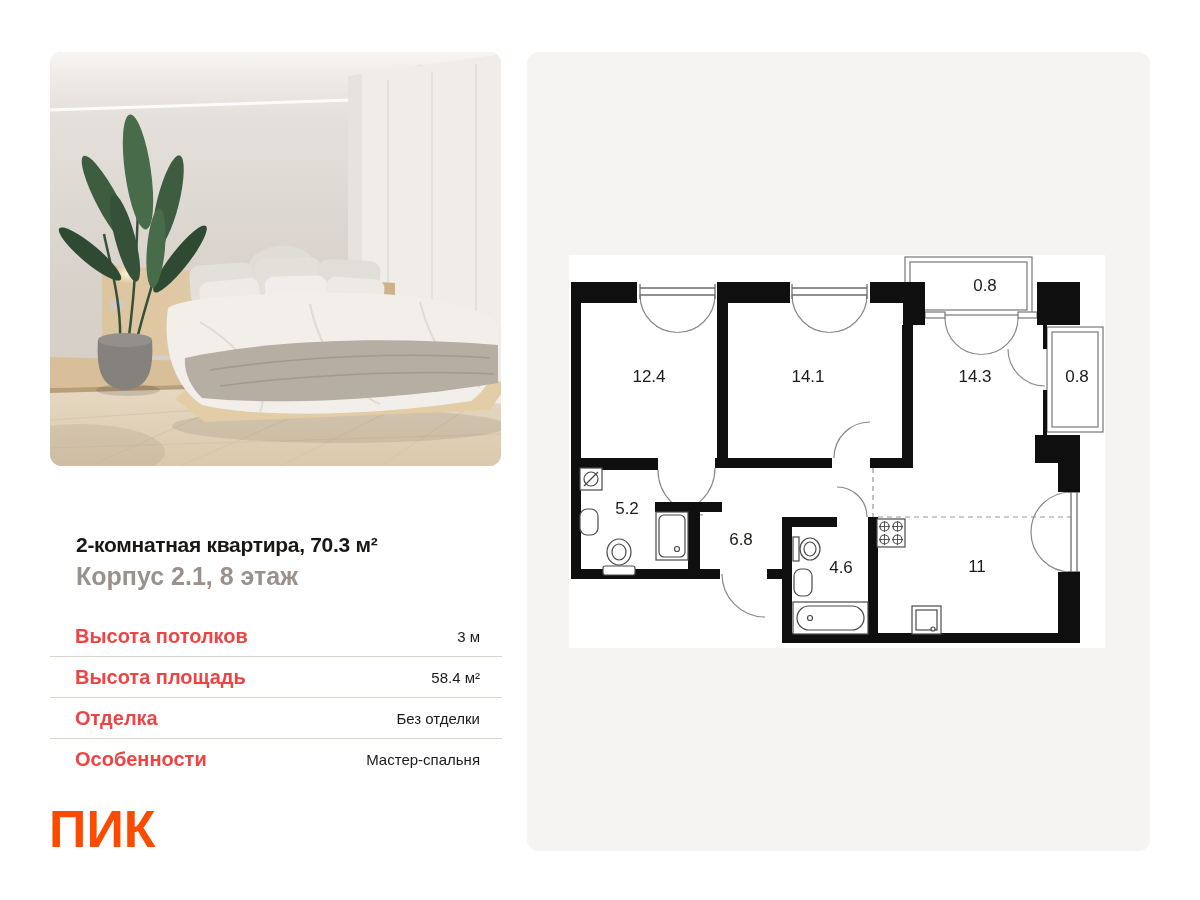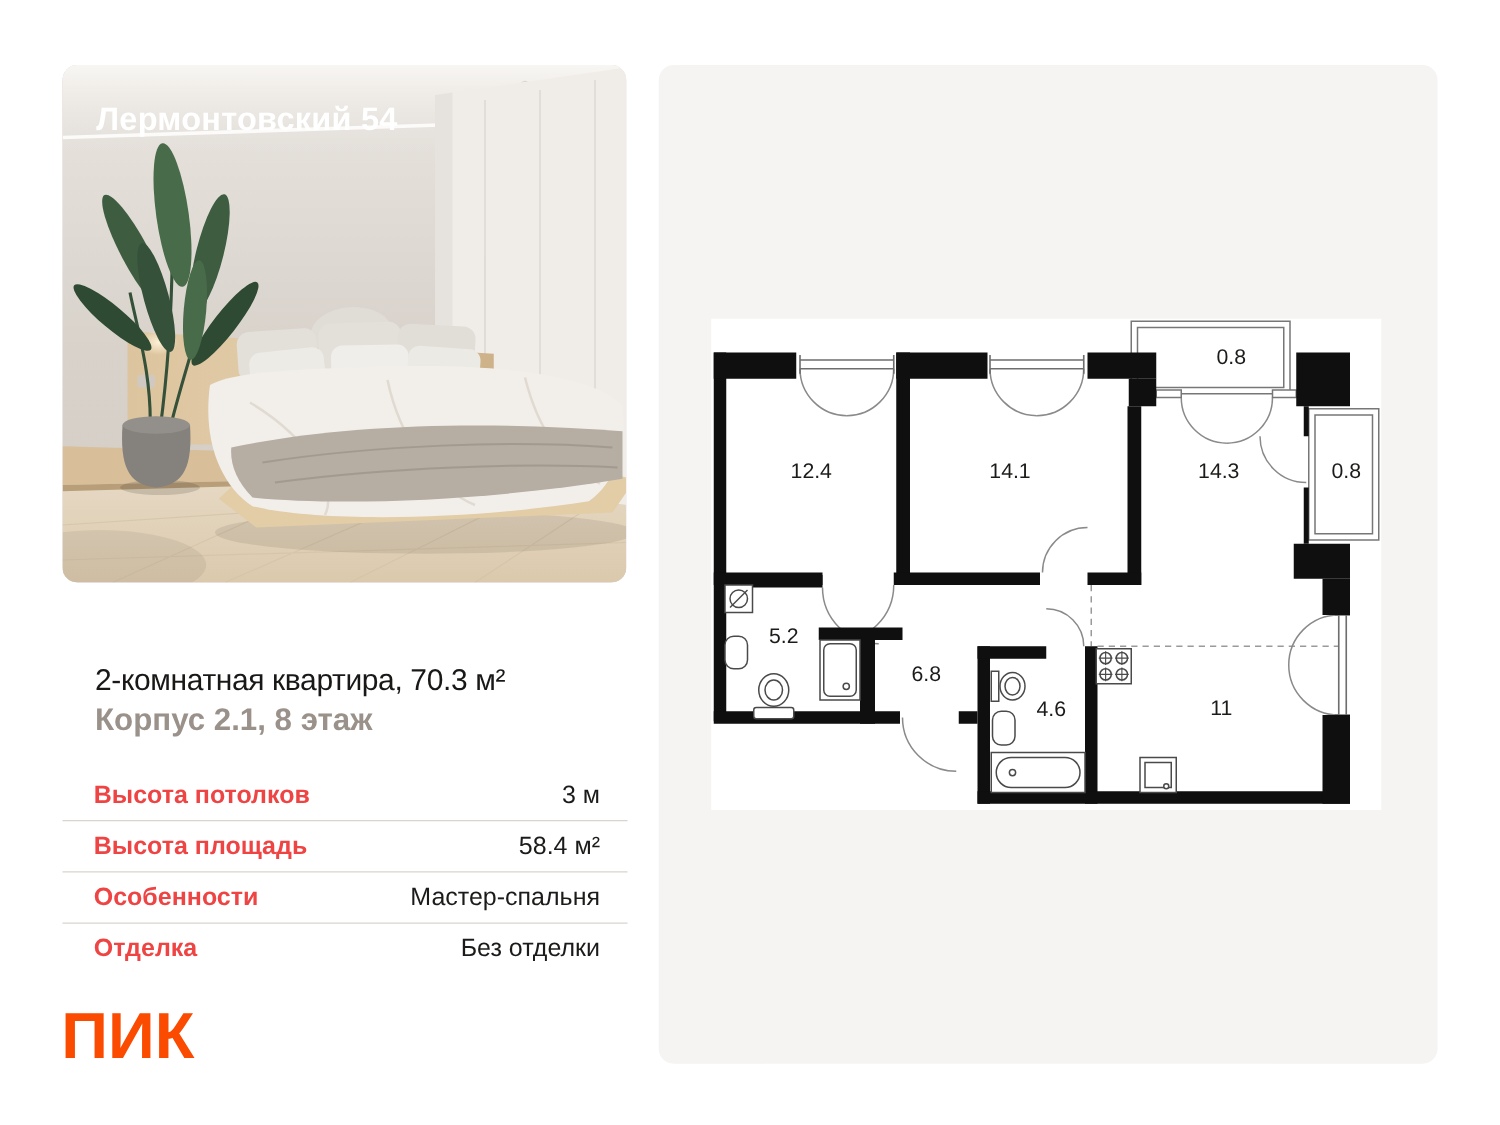--- a/index.html
+++ b/index.html
@@ -5,29 +5,29 @@
   html,body{margin:0;padding:0;background:#ffffff;}
   body{width:1200px;height:900px;position:relative;font-family:"Liberation Sans",sans-serif;overflow:hidden;}
   .page{position:absolute;inset:0;}
 
   
   .photo-card{position:absolute;left:50px;top:52px;width:451px;height:414px;border-radius:12px;overflow:hidden;background:#d8d3cd;}
   .photo-card svg{position:absolute;inset:0;display:block;}
   .overlay-title{position:absolute;left:27px;top:28px;color:#ffffff;font-size:26px;font-weight:700;letter-spacing:.2px;}
 
   
-  .listing-title{position:absolute;left:76px;top:530px;width:440px;font-size:24px;line-height:30px;font-weight:400;color:#191817;letter-spacing:-0.3px;}
+  .listing-title{position:absolute;left:76px;top:530px;width:440px;font-size:21px;line-height:30px;font-weight:700;color:#191817;letter-spacing:-0.3px;}
   .listing-subtitle{position:absolute;left:76px;top:562px;width:440px;font-size:25px;line-height:28px;font-weight:700;color:#9a928a;}
 
   
   .specs{position:absolute;left:50px;top:616px;width:452px;}
   .spec-row{height:41px;display:flex;align-items:center;justify-content:space-between;padding:0 22px 0 25px;box-sizing:border-box;border-bottom:1px solid #d9d4ce;}
   .spec-row:last-child{border-bottom:none;}
   .spec-label{font-size:20px;font-weight:700;color:#ef4444;}
-  .spec-value{font-size:20px;font-weight:400;color:#1c1b19;}
+  .spec-value{font-size:15px;font-weight:400;color:#1c1b19;}
 
   
   .pik-logo{position:absolute;left:49px;top:806px;font-size:52px;line-height:46px;font-weight:700;color:#fb4b01;letter-spacing:0px;}
 
   
   .plan-card{position:absolute;left:527px;top:52px;width:623px;height:799px;background:#f5f4f2;border-radius:12px;}
   .plan-svg{position:absolute;left:560px;top:250px;width:550px;height:400px;}
   .plan-svg text{font-family:"Liberation Sans",sans-serif;font-size:17px;fill:#1c1b19;}
 </style>
 </head>
@@ -124,42 +124,41 @@
         <ellipse cx="118" cy="150" rx="11" ry="48" fill="#3d5c40" transform="rotate(14 118 150)"></ellipse>
         <ellipse cx="40" cy="202" rx="9" ry="40" fill="#2e4a33" transform="rotate(-50 40 202)"></ellipse>
         <ellipse cx="130" cy="207" rx="9" ry="42" fill="#2e4a33" transform="rotate(38 130 207)"></ellipse>
         <ellipse cx="75" cy="186" rx="10" ry="45" fill="#35513a" transform="rotate(-15 75 186)"></ellipse>
         <ellipse cx="106" cy="196" rx="9" ry="40" fill="#486b49" transform="rotate(5 106 196)"></ellipse>
         <ellipse cx="78" cy="338" rx="32" ry="6" fill="#000000" opacity="0.13"></ellipse>
         <path d="M48,288 C46,320 52,336 75,338 C98,336 104,320 102,288 C85,280 65,280 48,288 Z" fill="#85817c"></path>
         <ellipse cx="75" cy="288" rx="27" ry="7" fill="#938f8a"></ellipse>
       </g>
     </svg>
-    <div class="overlay-title">Лермонтовский 54</div>
   </div>
 
   <div class="listing-title">2-комнатная квартира, 70.3 м²</div>
   <div class="listing-subtitle">Корпус 2.1, 8 этаж</div>
 
   <div class="specs">
     <div class="spec-row">
       <span class="spec-label">Высота потолков</span>
       <span class="spec-value">3 м</span>
     </div>
     <div class="spec-row">
       <span class="spec-label">Высота площадь</span>
       <span class="spec-value">58.4 м²</span>
     </div>
     <div class="spec-row">
+      <span class="spec-label">Отделка</span>
+      <span class="spec-value">Без отделки</span>
+    </div>
+    <div class="spec-row">
       <span class="spec-label">Особенности</span>
       <span class="spec-value">Мастер-спальня</span>
-    </div>
-    <div class="spec-row">
-      <span class="spec-label">Отделка</span>
-      <span class="spec-value">Без отделки</span>
     </div>
   </div>
 
   <div class="pik-logo">ПИК</div>
 
   <div class="plan-card"></div>
 
   <svg class="plan-svg" viewBox="560 250 550 400" xmlns="http://www.w3.org/2000/svg">
 
     <rect x="569" y="255" width="536" height="393" fill="#ffffff"></rect>

